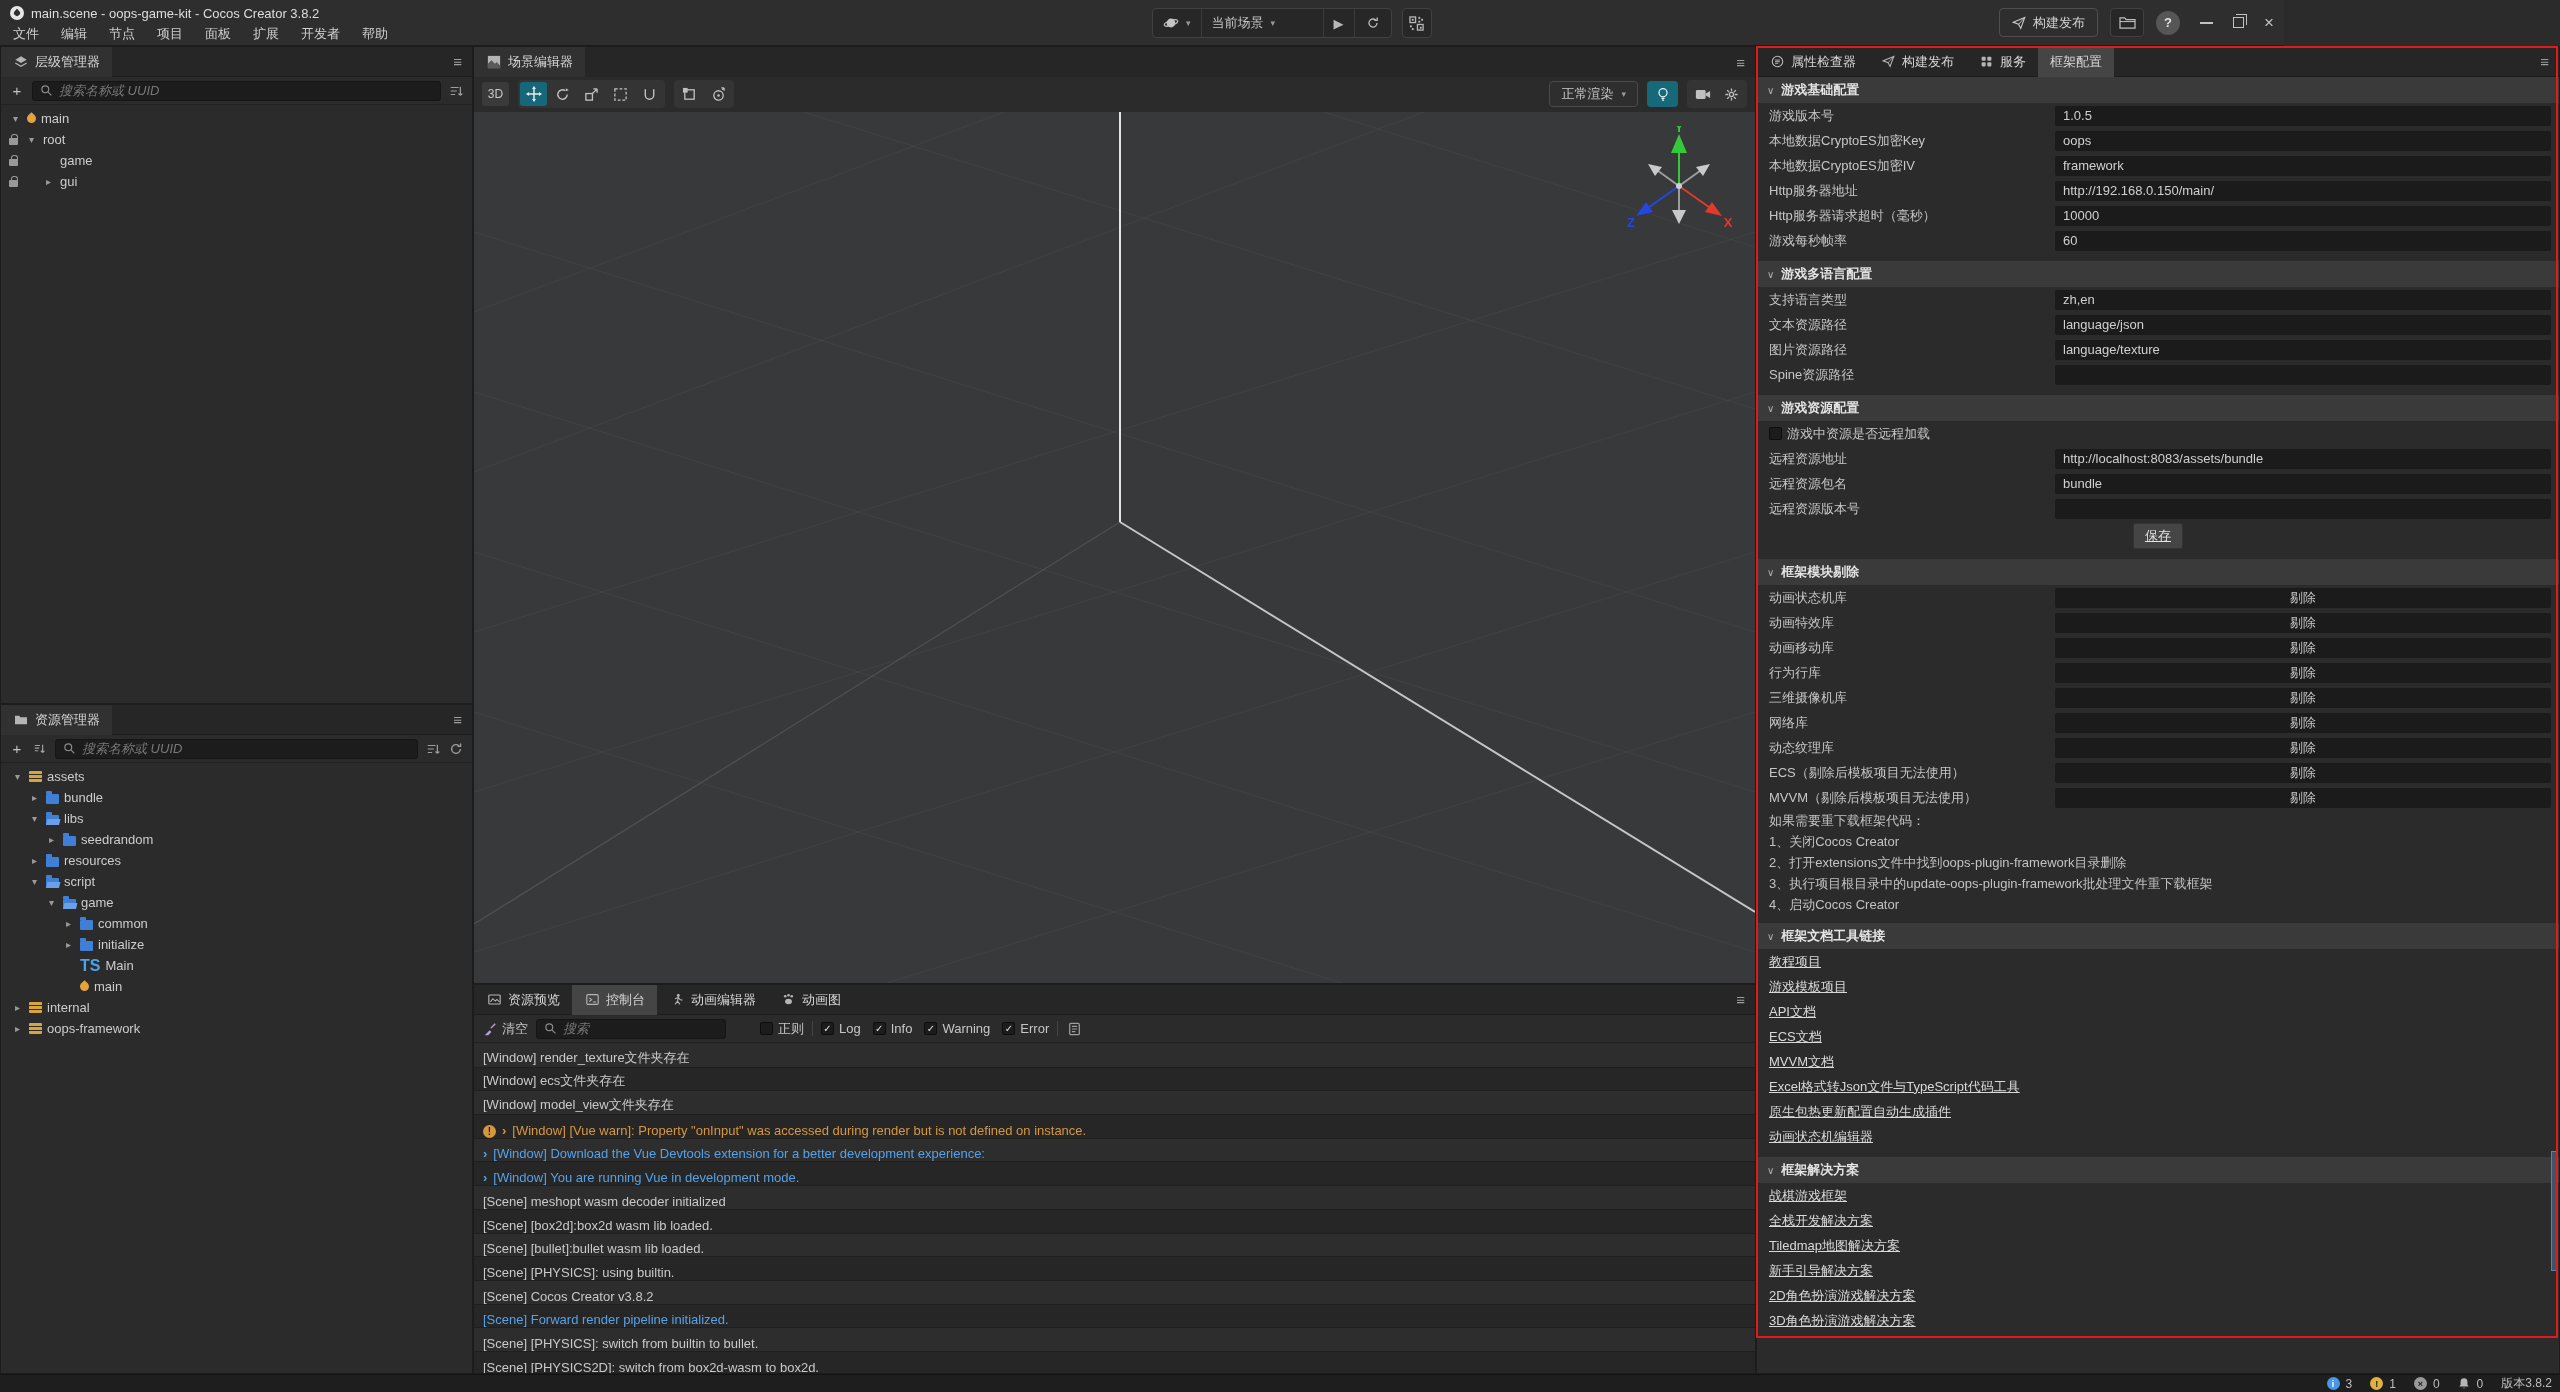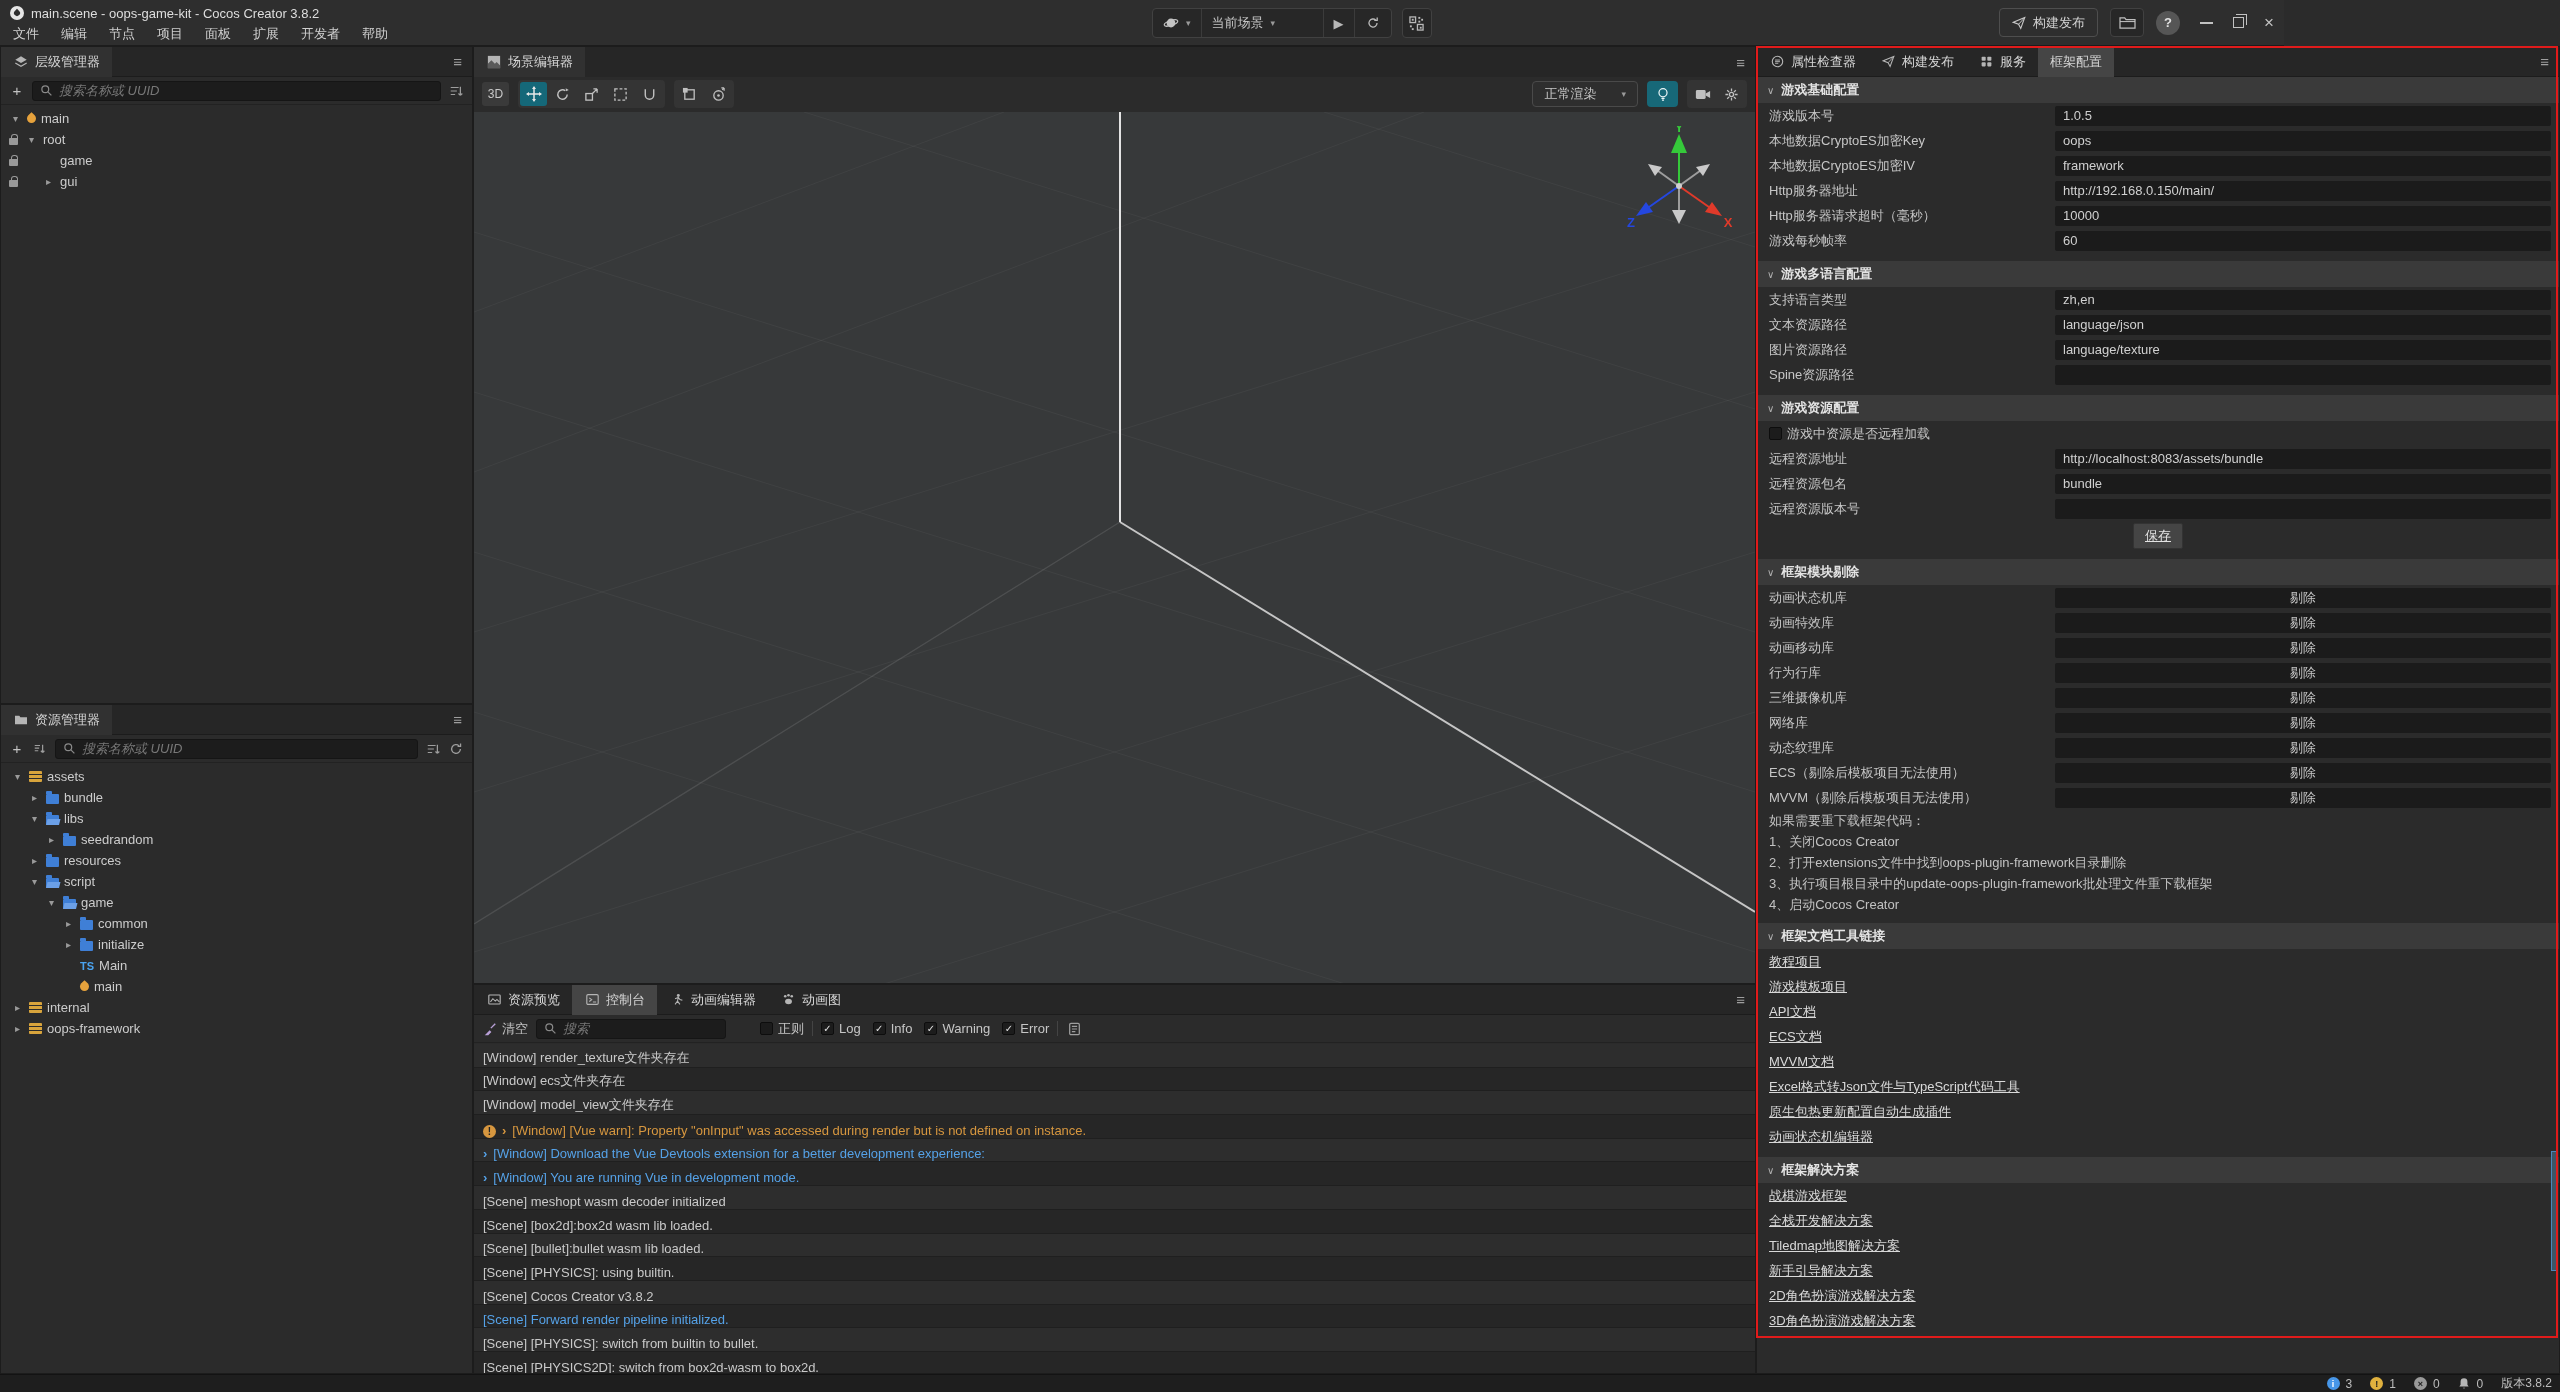--- a/index.html
+++ b/index.html
@@ -42,29 +42,29 @@
   .tree{padding-top:3px;position:relative}
   .trow{height:21px;display:flex;align-items:center;gap:5px;position:relative;color:#cccccc}
   .chev{width:13px;flex:none;color:#9a9a9a;font-size:10px;text-align:center}
   .ic-lock{position:absolute;left:8px;top:9px;width:9px;height:7px;background:#999;border-radius:1px}
   .ic-lock::before{content:"";position:absolute;top:-4px;left:1.5px;width:5px;height:4px;border:1.5px solid #999;border-bottom:none;border-radius:3px 3px 0 0}
   .ic-flame{width:9px;height:9px;background:#e6a23c;border-radius:0 50% 50% 50%;transform:rotate(45deg);flex:none}
   .ic-folder{width:13px;height:10px;background:#3f7fd6;border-radius:1px;position:relative;flex:none;margin-top:2px}
   .ic-folder::before{content:"";position:absolute;top:-3px;left:0;width:6px;height:3px;background:#3f7fd6;border-radius:1px 1px 0 0}
   .ic-folder.open::after{content:"";position:absolute;left:0;bottom:0;width:13px;height:6px;background:#6ba0e8;transform:skewX(-14deg);transform-origin:bottom left}
   .ic-db{width:13px;height:11px;flex:none;background:linear-gradient(#d8a43c 0 3px,#2b2b2b 3px 4px,#d8a43c 4px 7px,#2b2b2b 7px 8px,#d8a43c 8px 11px);border-radius:1px}
-  .ic-ts{color:#4aa3f0;font-weight:bold;font-size:11px;flex:none}
+  .ic-ts{color:#4aa3f0;font-weight:bold;font-size:16px;flex:none}
   
   #scene-toolbar{height:34px;display:flex;align-items:center;gap:9px;padding:0 8px;background:#2b2b2b;position:relative}
   .btn3d{min-width:27px;height:24px;background:#3a3a3a;border-radius:3px;display:flex;align-items:center;justify-content:center;color:#c8c8c8;font-size:12px}
   .tool-group{display:flex;background:#343434;border-radius:4px;padding:2px;gap:2px}
   .tool{width:27px;height:24px;border-radius:3px;display:flex;align-items:center;justify-content:center}
   .tool.active{background:#156879}
   .scene-right{margin-left:auto;display:flex;align-items:center;gap:9px}
-  .dd{height:26px;border:1px solid #4a4a4a;border-radius:4px;display:flex;align-items:center;gap:25px;padding:0 11px;color:#c6c6c6;background:#2e2e2e}
+  .dd{height:26px;border:1px solid #4a4a4a;border-radius:4px;display:flex;align-items:center;gap:8px;padding:0 11px;color:#c6c6c6;background:#2e2e2e}
   .bulb-btn{width:31px;height:26px;background:#176878;border-radius:4px;display:flex;align-items:center;justify-content:center}
   #viewport{position:absolute;left:0;top:65px;right:0;bottom:0;background:#37393a;overflow:hidden}
   #gizmo{position:absolute;left:1150px;top:14px}
   
   #console-toolbar{height:28px;display:flex;align-items:center;gap:8px;padding:0 9px;border-bottom:1px solid #222;background:#2b2b2b}
   .clr{display:flex;align-items:center;gap:5px;color:#c2c2c2}
   .sep{width:1px;height:15px;background:#444}
   .cb{width:13px;height:13px;background:#1c1c1c;border:1px solid #0d0d0d;border-radius:2px;display:flex;align-items:center;justify-content:center;color:#e0e0e0;font-size:10px;flex:none}
   .cbrow{display:flex;align-items:center;gap:5px;color:#c6c6c6}
   #console-logs{position:absolute;left:0;top:59px;right:0;bottom:0;overflow:hidden}

